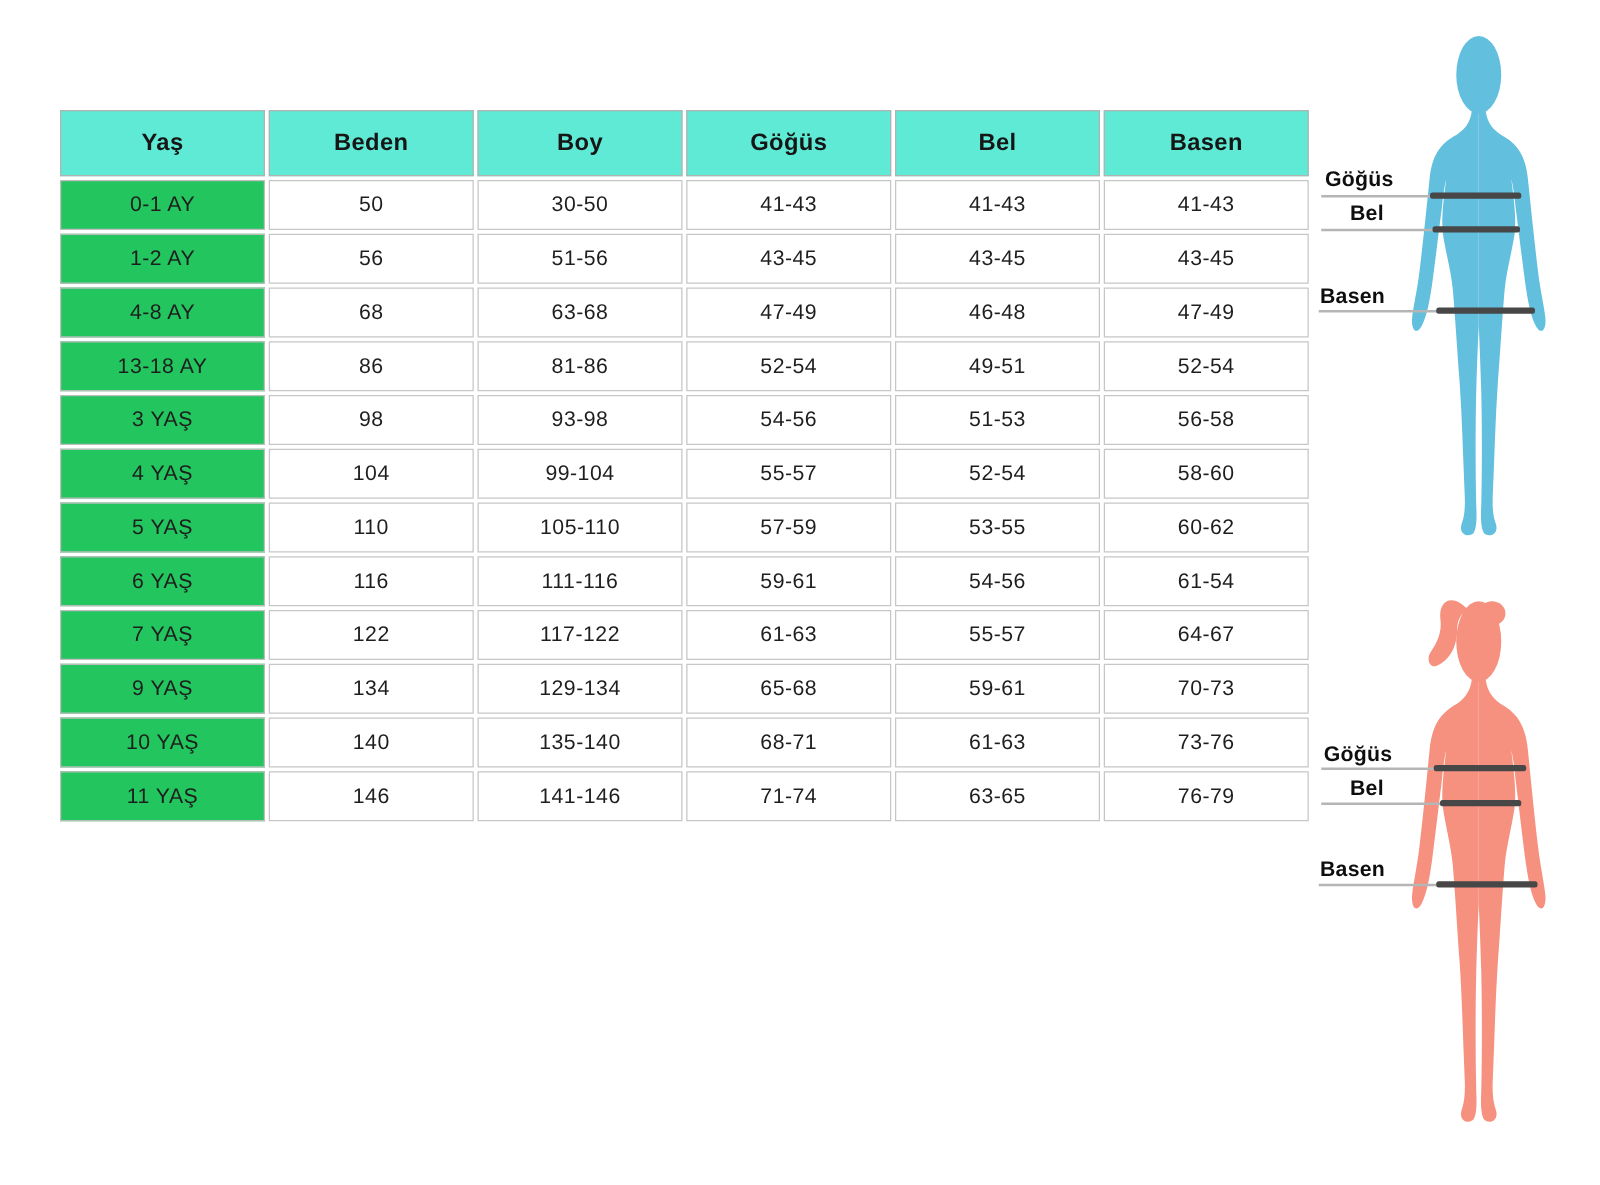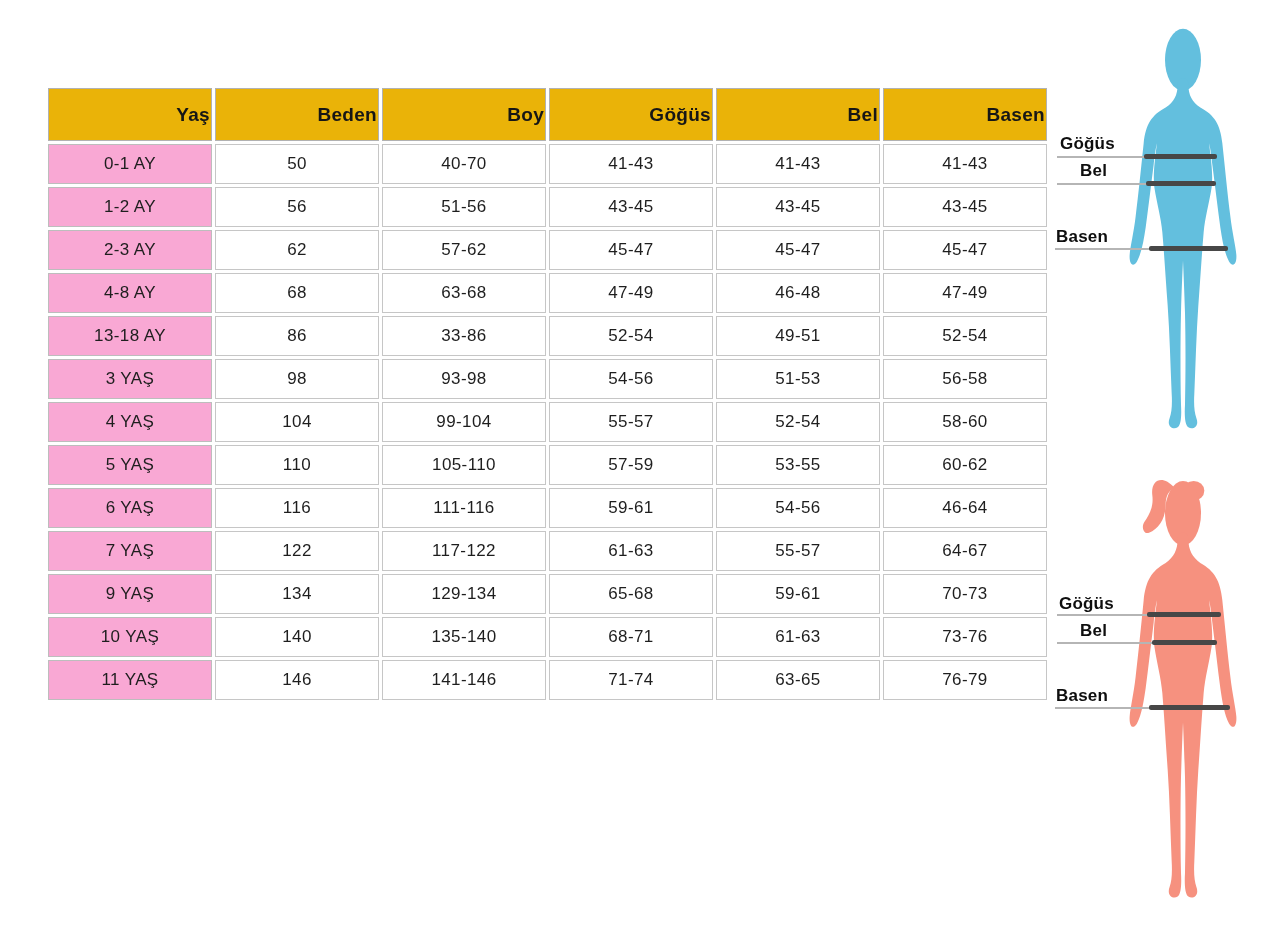--- a/index.html
+++ b/index.html
@@ -8,30 +8,30 @@
     font-family:"Liberation Sans","DejaVu Sans",sans-serif;
     color:#1b1b1b;overflow:hidden;
   }
   
   .table-wrap{position:absolute;left:45px;top:85px;width:1005px;}
   table.size-chart{
     width:100%;table-layout:fixed;
     border-collapse:separate;border-spacing:3px;background:#ffffff;
   }
   table.size-chart th{
-    background:#eab308;border:1px solid #b2b2b2;
+    background:#5eead4;border:1px solid #b2b2b2;
     height:49px;font-size:19px;font-weight:bold;letter-spacing:.3px;
-    text-align:right;vertical-align:middle;color:#161616;
+    text-align:center;vertical-align:middle;color:#161616;
   }
   table.size-chart td{
     background:#ffffff;border:1px solid #c6c6c6;
     height:36px;font-size:17px;text-align:center;vertical-align:middle;
     letter-spacing:.4px;color:#1e1e1e;
   }
-  table.size-chart td.agecol{background:#f9a8d4;border-color:#bdbdbd;}
+  table.size-chart td.agecol{background:#22c55e;border-color:#bdbdbd;}
   
   .figure-block{position:absolute;width:230px;}
   #figure-boy{left:1050px;top:0;height:470px;}
   #figure-girl{left:1050px;top:470px;height:478px;}
   .figure-block svg.body{position:absolute;}
   .measure{position:absolute;left:0;width:230px;}
   .measure .mlabel{
     position:absolute;font-weight:bold;font-size:17px;color:#0e0e0e;
     letter-spacing:.2px;white-space:nowrap;
   }
@@ -84,53 +84,45 @@
           <th>Boy</th>
           <th>Göğüs</th>
           <th>Bel</th>
           <th>Basen</th>
         </tr>
     </thead>
     <tbody>
         <tr>
           <td class="agecol">0-1 AY</td>
           <td>50</td>
-          <td>40-70</td>
+          <td>30-50</td>
           <td>41-43</td>
           <td>41-43</td>
           <td>41-43</td>
         </tr>
         <tr>
           <td class="agecol">1-2 AY</td>
           <td>56</td>
           <td>51-56</td>
           <td>43-45</td>
           <td>43-45</td>
           <td>43-45</td>
         </tr>
         <tr>
-          <td class="agecol">2-3 AY</td>
-          <td>62</td>
-          <td>57-62</td>
-          <td>45-47</td>
-          <td>45-47</td>
-          <td>45-47</td>
-        </tr>
-        <tr>
           <td class="agecol">4-8 AY</td>
           <td>68</td>
           <td>63-68</td>
           <td>47-49</td>
           <td>46-48</td>
           <td>47-49</td>
         </tr>
         <tr>
           <td class="agecol">13-18 AY</td>
           <td>86</td>
-          <td>33-86</td>
+          <td>81-86</td>
           <td>52-54</td>
           <td>49-51</td>
           <td>52-54</td>
         </tr>
         <tr>
           <td class="agecol">3 YAŞ</td>
           <td>98</td>
           <td>93-98</td>
           <td>54-56</td>
           <td>51-53</td>
@@ -151,21 +143,21 @@
           <td>57-59</td>
           <td>53-55</td>
           <td>60-62</td>
         </tr>
         <tr>
           <td class="agecol">6 YAŞ</td>
           <td>116</td>
           <td>111-116</td>
           <td>59-61</td>
           <td>54-56</td>
-          <td>46-64</td>
+          <td>61-54</td>
         </tr>
         <tr>
           <td class="agecol">7 YAŞ</td>
           <td>122</td>
           <td>117-122</td>
           <td>61-63</td>
           <td>55-57</td>
           <td>64-67</td>
         </tr>
         <tr>

